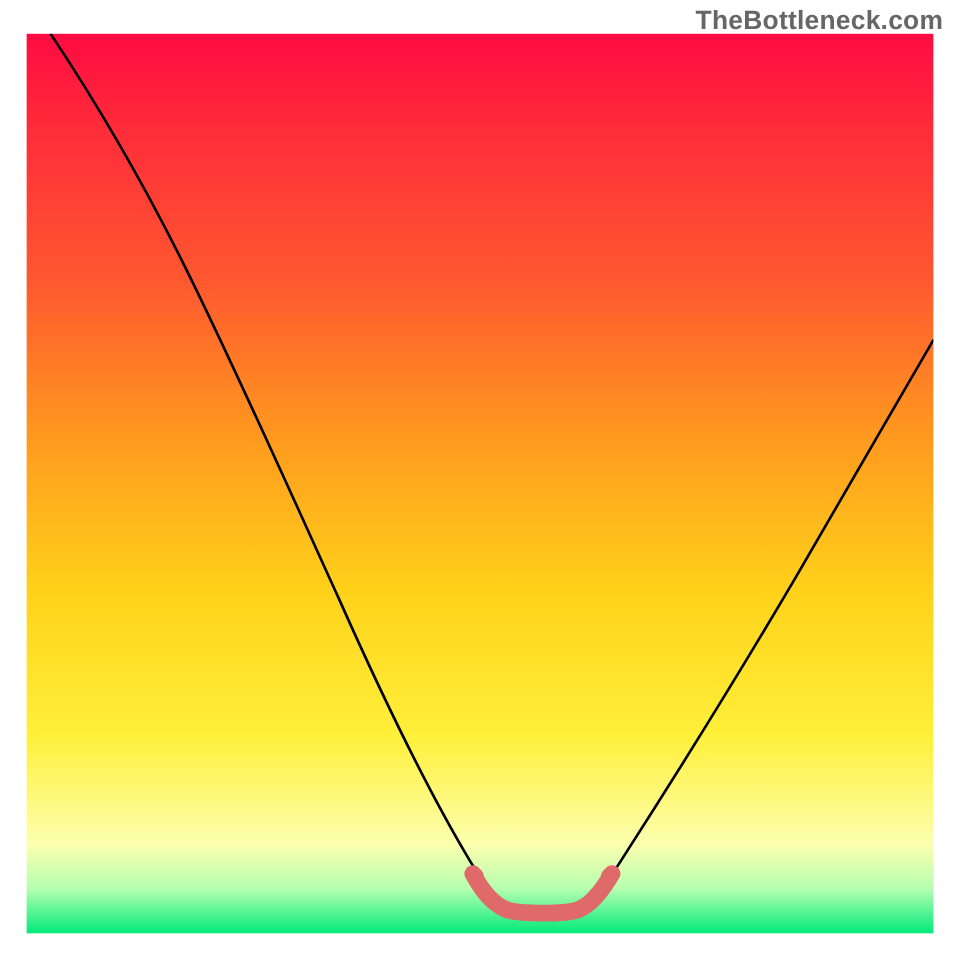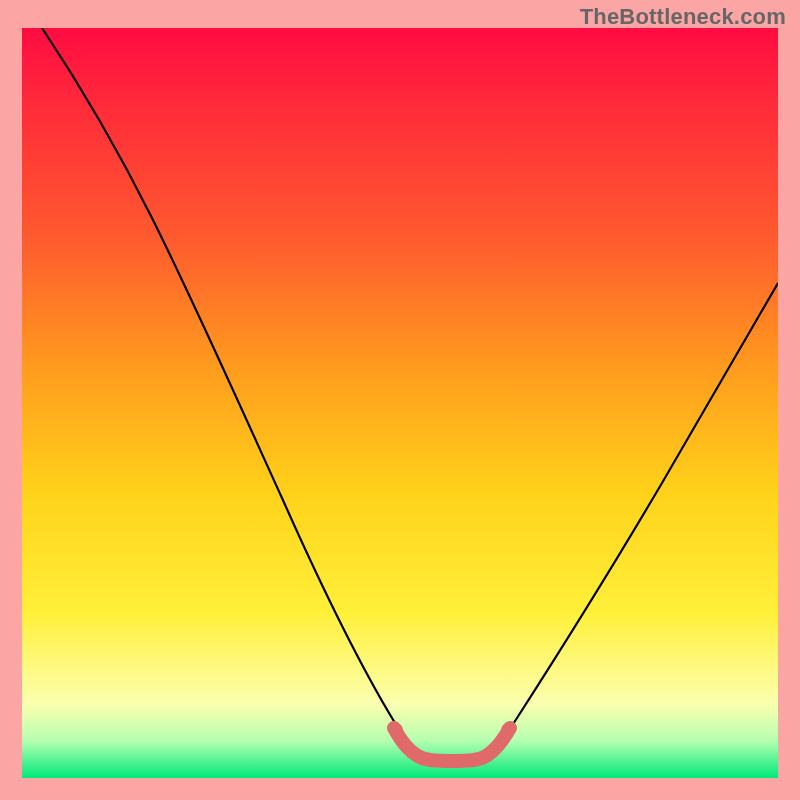--- a/index.html
+++ b/index.html
@@ -8,21 +8,21 @@
     width: 800px;
     height: 800px;
     background: #000;
     overflow: hidden;
     font-family: Arial, Helvetica, sans-serif;
   }
   .frame {
     position: relative;
     width: 800px;
     height: 800px;
-    background: #fca5a5;
+    background: #ffffff;
   }
   .watermark {
     position: absolute;
     top: 4px;
     right: 14px;
     color: #666;
     font-size: 22px;
     font-weight: 600;
     letter-spacing: 0.2px;
     z-index: 5;

